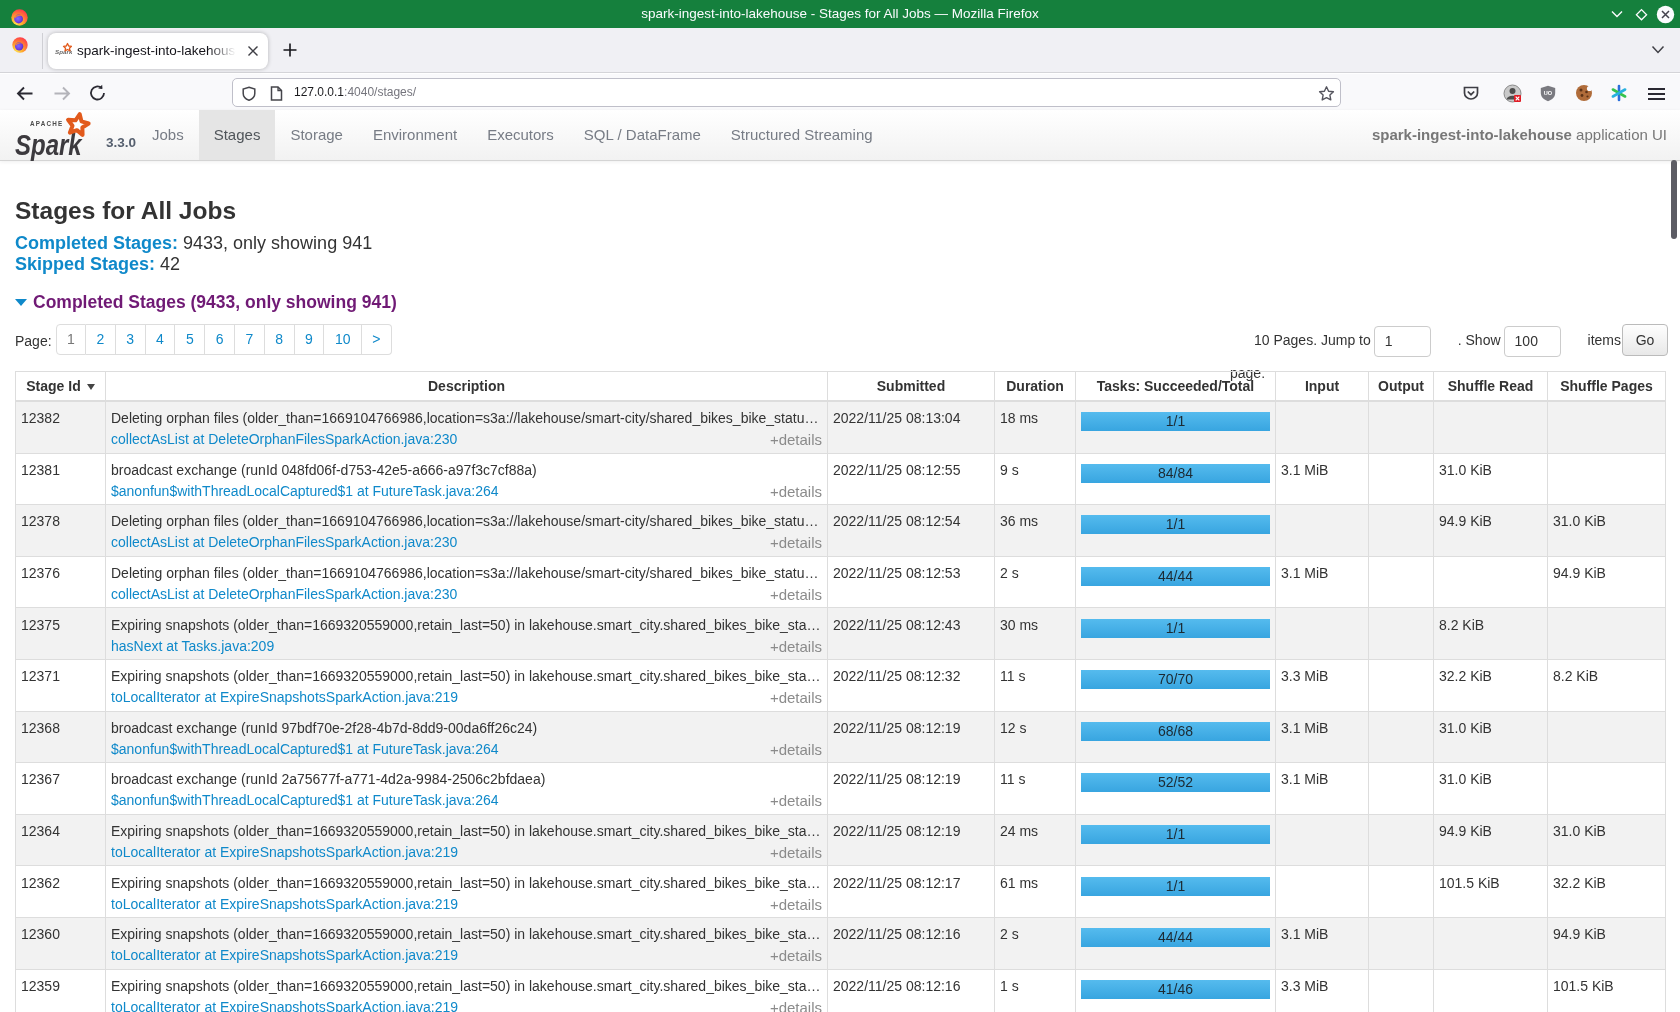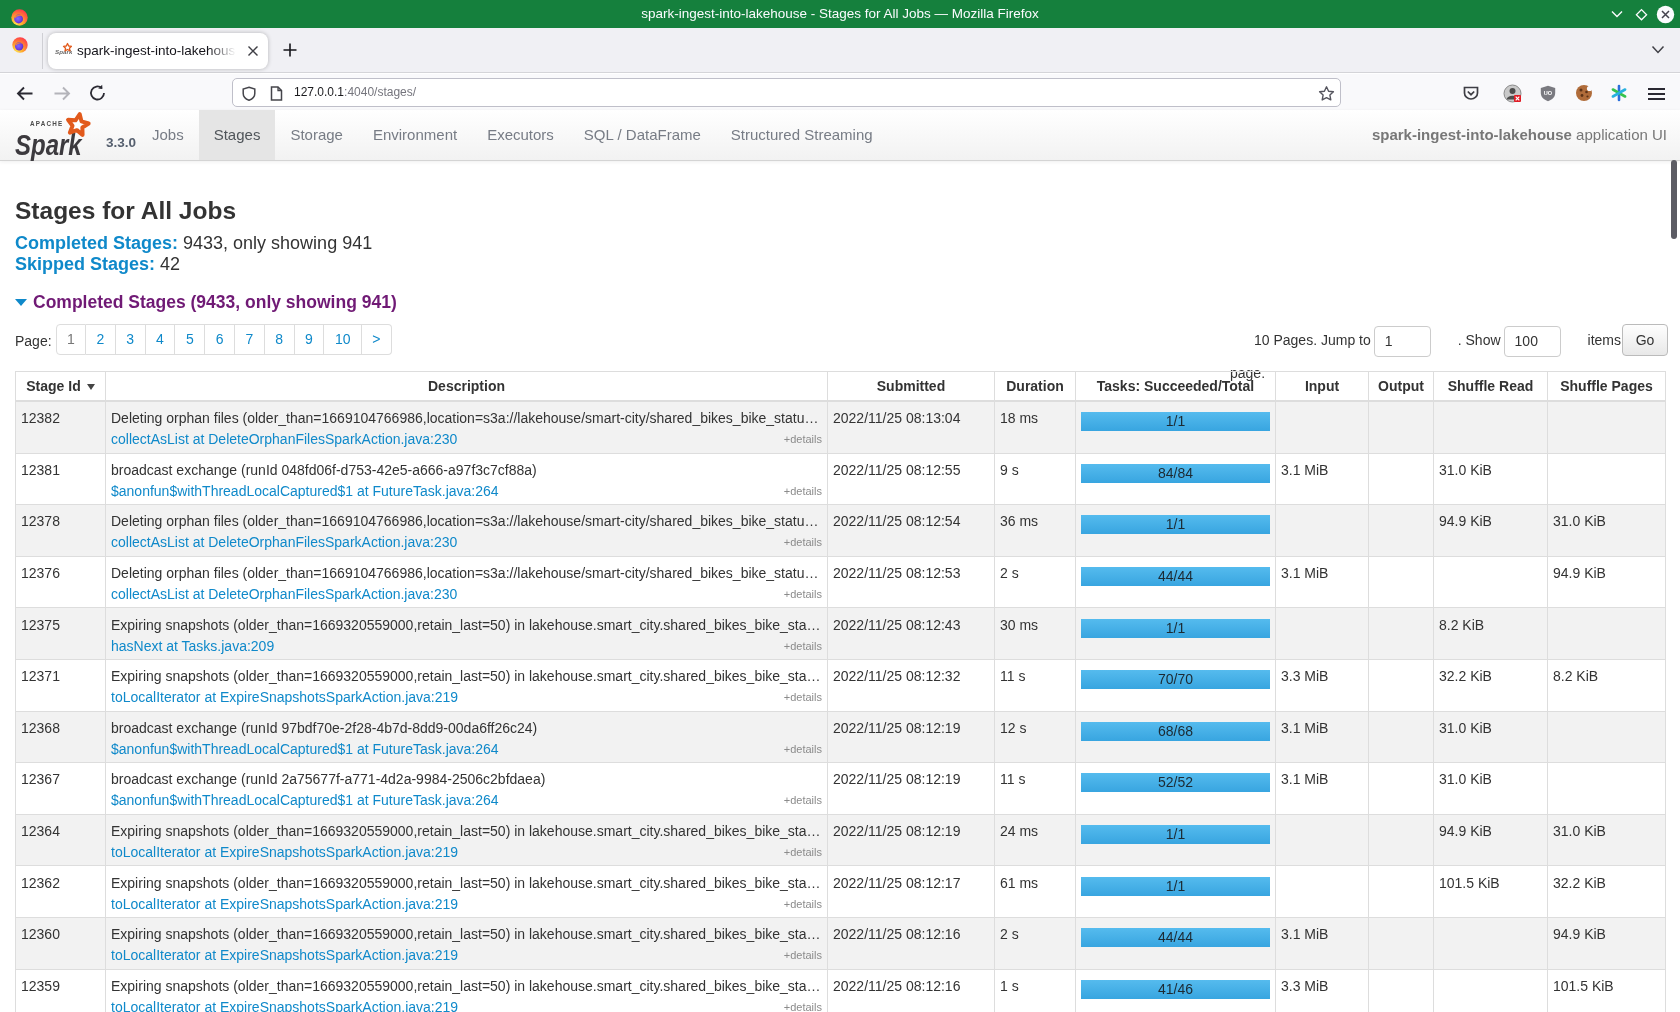--- a/index.html
+++ b/index.html
@@ -46,21 +46,21 @@
 #jump span { line-height:32px;margin-left:24px; }
 #jump input { width:57px; height:31px; border:1px solid #ccc; border-radius:4px; font-family:"Liberation Sans",sans-serif; font-size:14px; color:#333; padding:0 0 0 10px; margin:0 3px; vertical-align:middle; }
 #gobtn { position:absolute; left:1622px; top:159px; width:46px; height:32px; background:linear-gradient(#fefefe,#e8e8e8); border:1px solid #bbb; border-radius:4px; font-size:14px; color:#333; text-align:center; line-height:30px; }
 
 
 table.stages { position:absolute; left:15px; top:206px; width:1650px; border-collapse:collapse; table-layout:fixed; font-size:14px; color:#333; }
 table.stages th { border:1px solid #ddd; border-bottom:2px solid #ddd; text-align:center; font-weight:bold; padding:3.5px 5px; line-height:21px; }
 table.stages td { border:1px solid #ddd; vertical-align:top; padding:6.3px 5px 2.3px 5px; line-height:21px; }
 table.stages tr.odd td { background:#f2f2f2; }
 .lnk { color:#0f89ca; text-decoration:none; }
-.det { float:right; color:#8b8b8b; font-size:11px; }
+.det { float:right; color:#8b8b8b; font-size:15px; }
 .trunc { white-space:nowrap; overflow:hidden; }
 .pbar { width:189px; height:19px; margin-top:4px; border-radius:0; background:linear-gradient(#55bbee,#38a5e0); text-align:center; line-height:19px; color:#1c2a33; font-size:14px; }
 .sorta { display:inline-block; width:0; height:0; border-left:4.5px solid transparent; border-right:4.5px solid transparent; border-top:6px solid #444; margin-left:6px; vertical-align:1px; }
 
 #scrollthumb { position:absolute; left:1671px; top:160px; width:6px; height:79px; background:#5c5c64; border-radius:3px; }
 </style>
 </head>
 <body>
 <div id="page">
 

